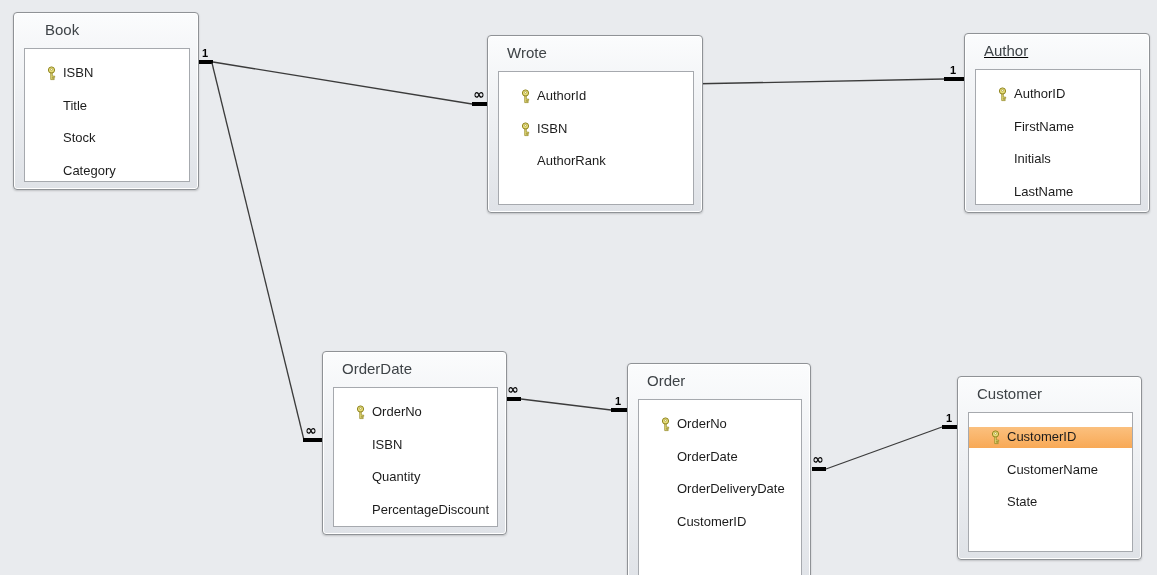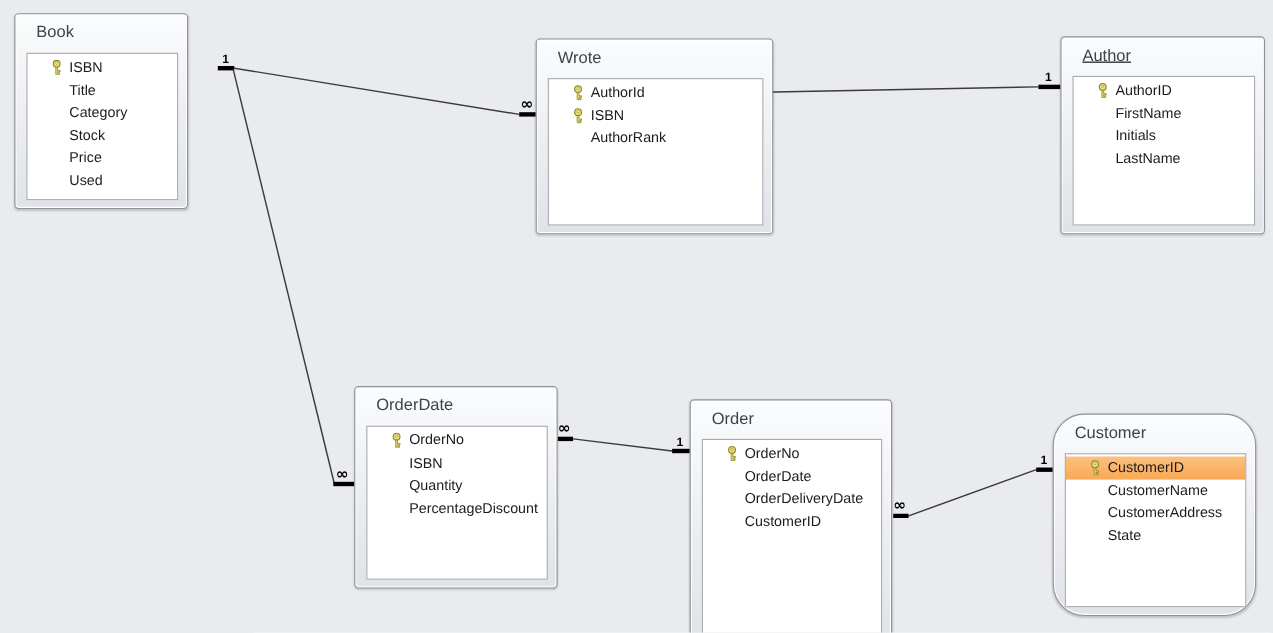--- a/index.html
+++ b/index.html
@@ -30,20 +30,21 @@
   .tbl-body{
     position:absolute;top:35px;left:10px;right:8px;bottom:7px;
     background:#ffffff;border:1px solid #a6a9ae;
     overflow:hidden;padding-top:2px;box-sizing:border-box;
   }
   .row{
     height:20.5px;line-height:20.5px;
     font-size:13px;color:#1c1c1c;
     padding-left:38px;position:relative;white-space:nowrap;
     cursor:default;
+    margin-top:12px;
   }
   .row.hl{background:linear-gradient(180deg,#fbc07e 0%,#f8a956 100%);}
   .key{position:absolute;left:21px;top:3px;width:11px;height:15px;}
 </style>
 </head>
 <body>
 
 <div id="canvas">
 
   <svg id="rels" width="1157" height="575">
@@ -80,34 +81,34 @@
 
     <g>
       <line class="rel-line" x1="826" y1="469" x2="942" y2="427"></line>
       <line class="rel-bar" x1="812" y1="469" x2="826" y2="469"></line>
       <line class="rel-bar" x1="942" y1="427" x2="957" y2="427"></line>
       <text class="card-many" x="818" y="464">∞</text>
       <text class="card-one" x="949" y="422">1</text>
     </g>
   </svg>
 
-  <div class="tbl" style="left:13px;top:12px;width:158px;height:178px;">
+  <div class="tbl" style="left:13px;top:12px;width:186px;height:178px;padding-left:12px;">
     <div class="tbl-title">Book</div>
     <div class="tbl-body">
       <div class="row">
         <svg class="key" viewBox="0 0 11 15">
             <circle cx="5.5" cy="4" r="3.1" fill="#e6dd7a" stroke="#8f841f"></circle>
             <circle cx="5.5" cy="3.4" r="1" fill="#fdfbea" stroke="#8f841f" stroke-width="0.5"></circle>
             <path d="M4.7 7h1.6v3.1h2.4v1.3H6.3v0.9h1.9v1.3H4.7z" fill="#e6dd7a" stroke="#8f841f" stroke-width="0.7"></path>
           </svg>
         <span>ISBN</span>
       </div>
       <div class="row"><span>Title</span></div>
+      <div class="row"><span>Stock</span></div>
       <div class="row"><span>Category</span></div>
-      <div class="row"><span>Stock</span></div>
       <div class="row"><span>Price</span></div>
       <div class="row"><span>Used</span></div>
     </div>
   </div>
 
   <div class="tbl" style="left:487px;top:35px;width:216px;height:178px;">
     <div class="tbl-title">Wrote</div>
     <div class="tbl-body">
       <div class="row">
         <svg class="key" viewBox="0 0 11 15">
@@ -173,30 +174,29 @@
             <path d="M4.7 7h1.6v3.1h2.4v1.3H6.3v0.9h1.9v1.3H4.7z" fill="#e6dd7a" stroke="#8f841f" stroke-width="0.7"></path>
           </svg>
         <span>OrderNo</span>
       </div>
       <div class="row"><span>OrderDate</span></div>
       <div class="row"><span>OrderDeliveryDate</span></div>
       <div class="row"><span>CustomerID</span></div>
     </div>
   </div>
 
-  <div class="tbl" style="left:957px;top:376px;width:185px;height:184px;border-radius:29px;">
+  <div class="tbl" style="left:957px;top:376px;width:185px;height:184px;">
     <div class="tbl-title">Customer</div>
     <div class="tbl-body">
       <div class="row hl">
         <svg class="key" viewBox="0 0 11 15">
             <circle cx="5.5" cy="4" r="3.1" fill="#e6dd7a" stroke="#8f841f"></circle>
             <circle cx="5.5" cy="3.4" r="1" fill="#fdfbea" stroke="#8f841f" stroke-width="0.5"></circle>
             <path d="M4.7 7h1.6v3.1h2.4v1.3H6.3v0.9h1.9v1.3H4.7z" fill="#e6dd7a" stroke="#8f841f" stroke-width="0.7"></path>
           </svg>
         <span>CustomerID</span>
       </div>
       <div class="row"><span>CustomerName</span></div>
-      <div class="row"><span>CustomerAddress</span></div>
       <div class="row"><span>State</span></div>
     </div>
   </div>
 
 </div>
 
 </body></html>

